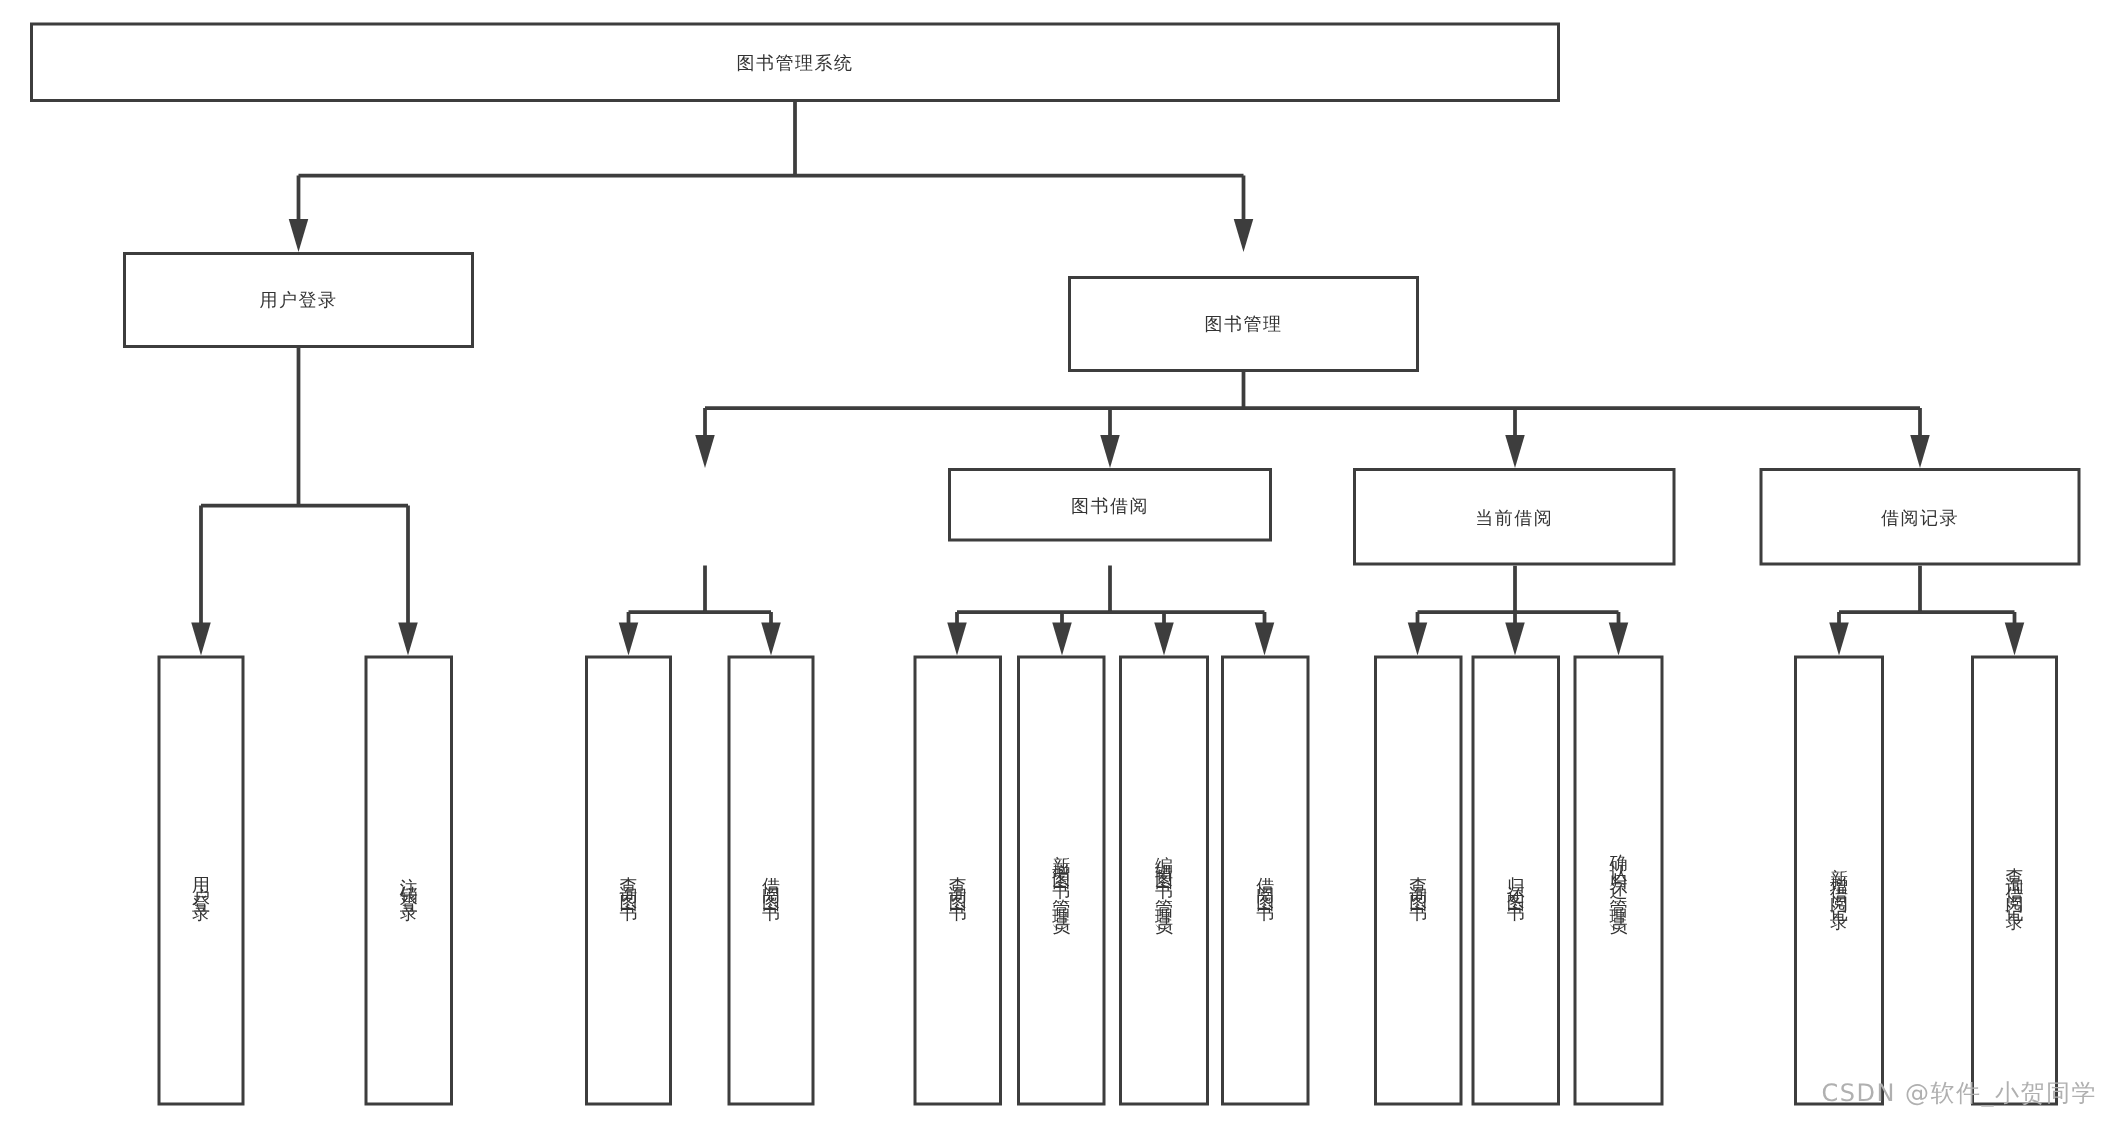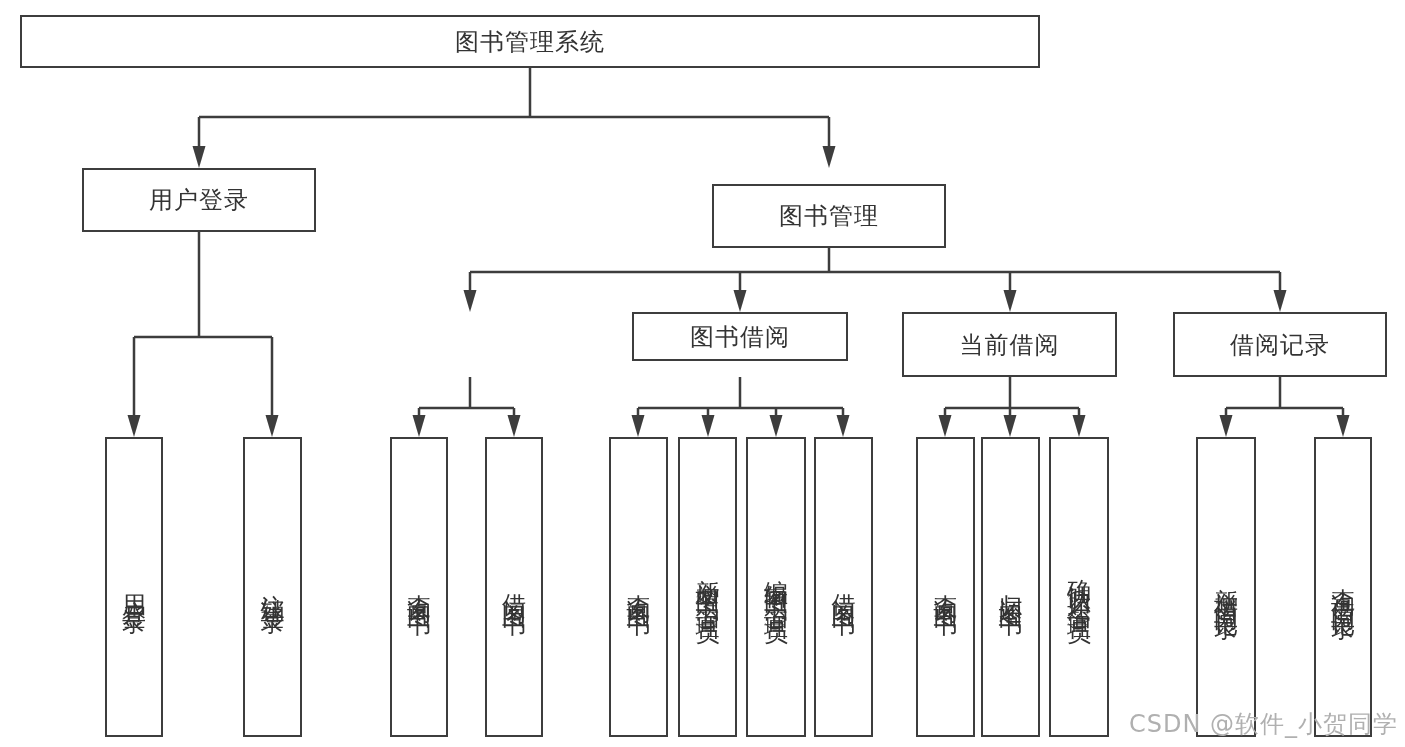--- a/index.html
+++ b/index.html
@@ -18,38 +18,38 @@
   }
   .box {
     position: absolute;
     box-sizing: border-box;
     background: #ffffff;
     border: 2.5px solid #3d3d3d;
     display: flex;
     align-items: center;
     justify-content: center;
     color: #333333;
-    font-size: 24px;
+    font-size: 12px;
     letter-spacing: 1px;
     line-height: 1;
     white-space: nowrap;
   }
   .vbox {
     writing-mode: vertical-rl;
     text-orientation: mixed;
     letter-spacing: 6px;
     white-space: normal;
     text-align: center;
   }
   .watermark {
     position: absolute;
     right: 7px;
     bottom: 7px;
     color: #b0b0b0;
-    font-size: 24px;
+    font-size: 16px;
     letter-spacing: 1px;
   }
 </style>
 </head>
 <body>
 
 <div class="canvas">
 
   <svg class="connectors" viewBox="0 0 1405 747" xmlns="http://www.w3.org/2000/svg">
     <g stroke="#3d3d3d" stroke-width="2.5" fill="none">

